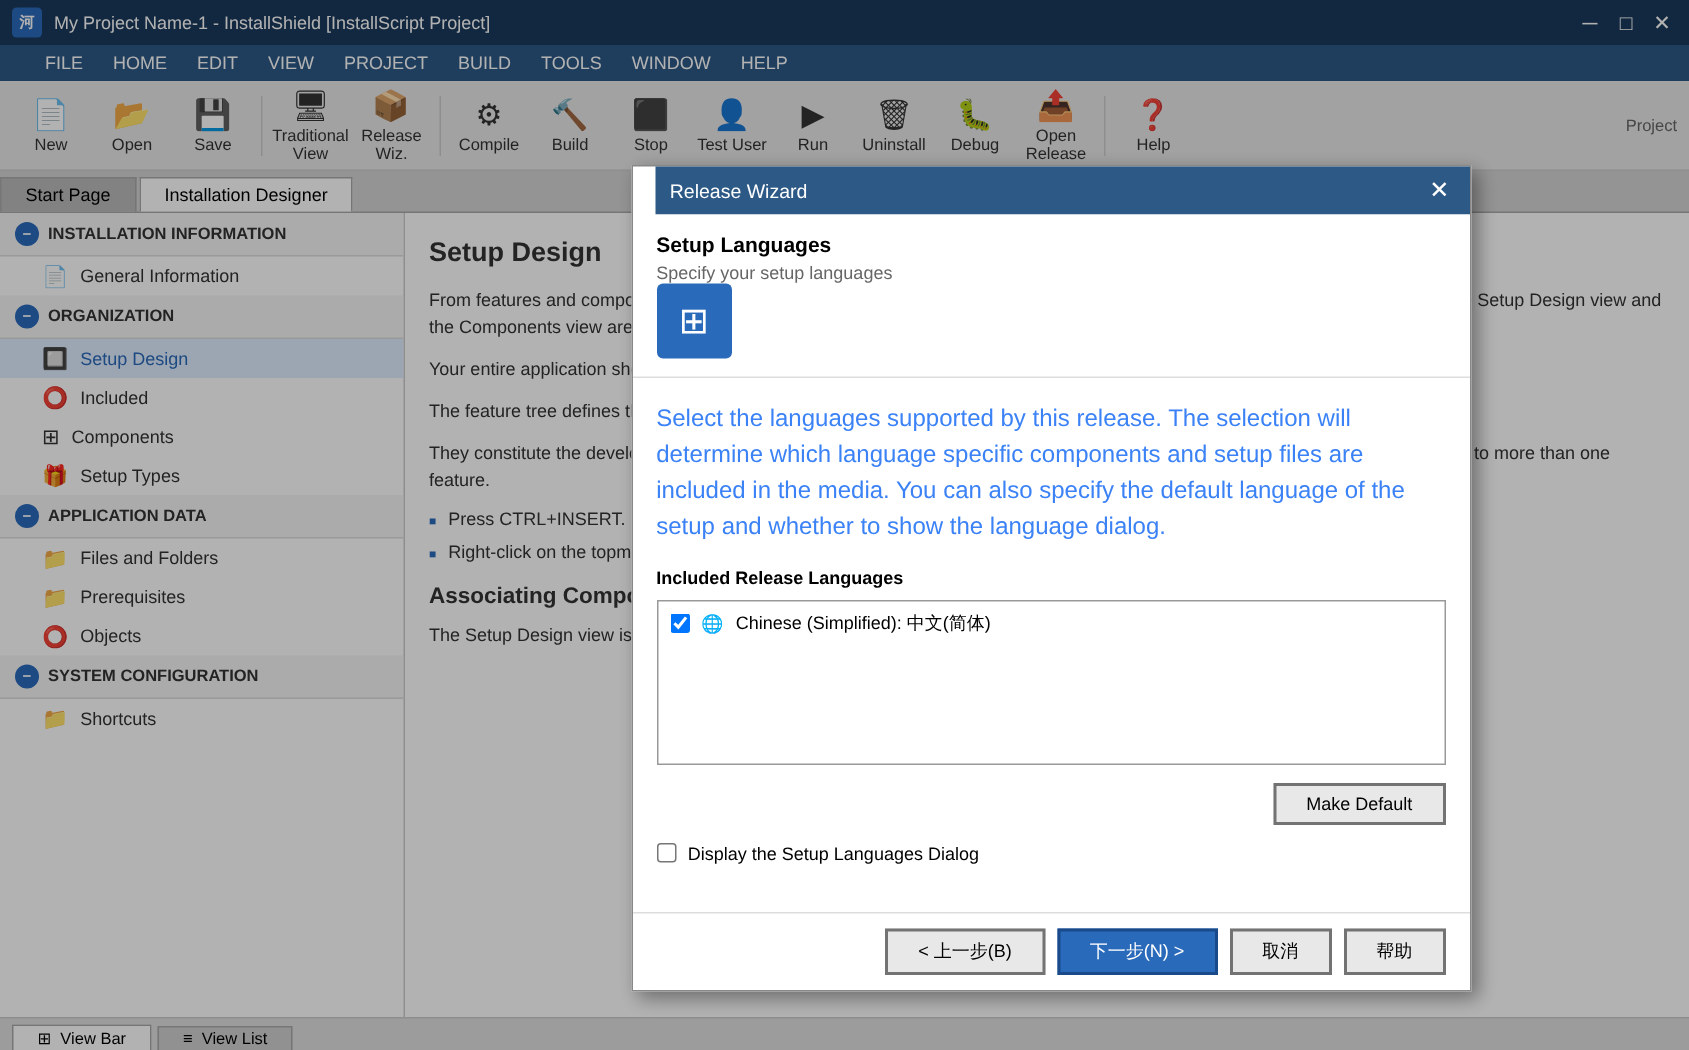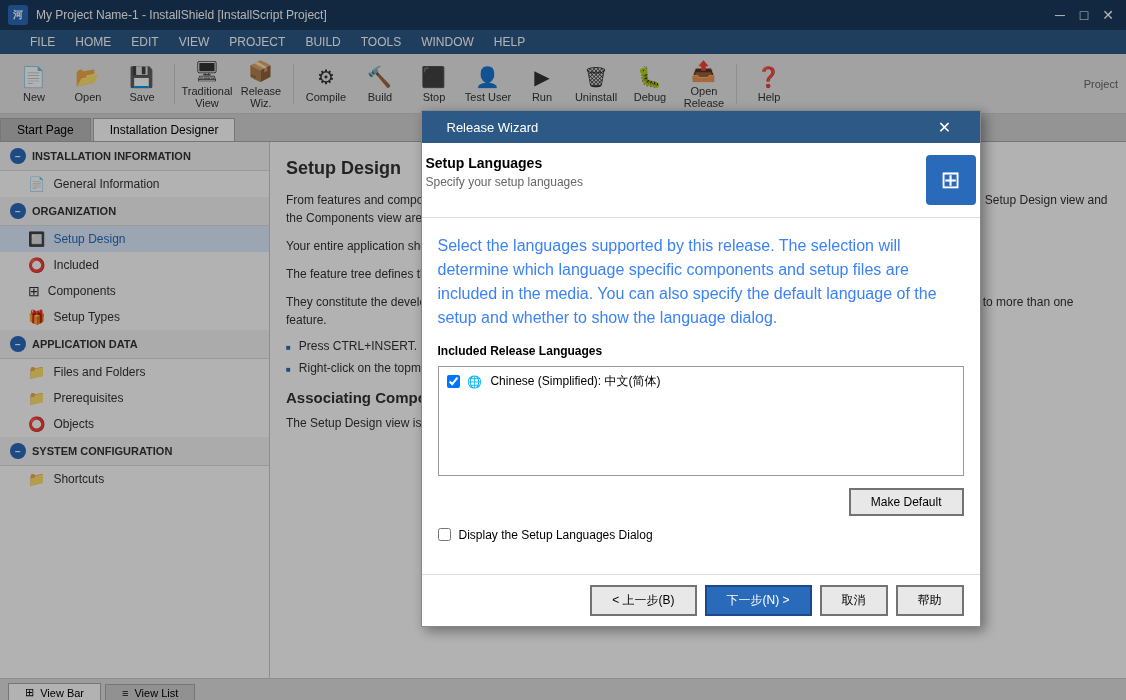--- a/index.html
+++ b/index.html
@@ -188,45 +188,47 @@
       width: 560px;
       background: white;
       border: 1px solid #888;
       box-shadow: 4px 4px 12px rgba(0,0,0,0.4);
       display: flex;
       flex-direction: column;
     }
     .dialog-titlebar {
       background: #2d5986;
       color: white;
-      padding: 6px 25px;
+      padding: 6px 10px;
       display: flex;
       justify-content: space-between;
       align-items: center;
       font-size: 13px;
+      margin-left: 15px;
     }
     .dialog-close-btn {
       background: none;
       border: none;
       color: white;
       cursor: pointer;
       font-size: 16px;
       width: 20px;
       height: 20px;
       display: flex;
       align-items: center;
       justify-content: center;
     }
     .dialog-header {
       background: white;
-      padding: 12px 4px;
+      padding: 12px 16px;
       border-bottom: 1px solid #ddd;
       display: flex;
-      justify-content: space-between;
+      justify-content: flex-start;
       align-items: flex-start;
+      flex-direction: column;
     }
     .dialog-header-text h3 { font-size: 14px; font-weight: bold; margin-bottom: 4px; }
     .dialog-header-text p { font-size: 12px; color: #666; }
     .dialog-header-icon {
       width: 50px;
       height: 50px;
       background: #2a6aba;
       border-radius: 4px;
       display: flex;
       align-items: center;

